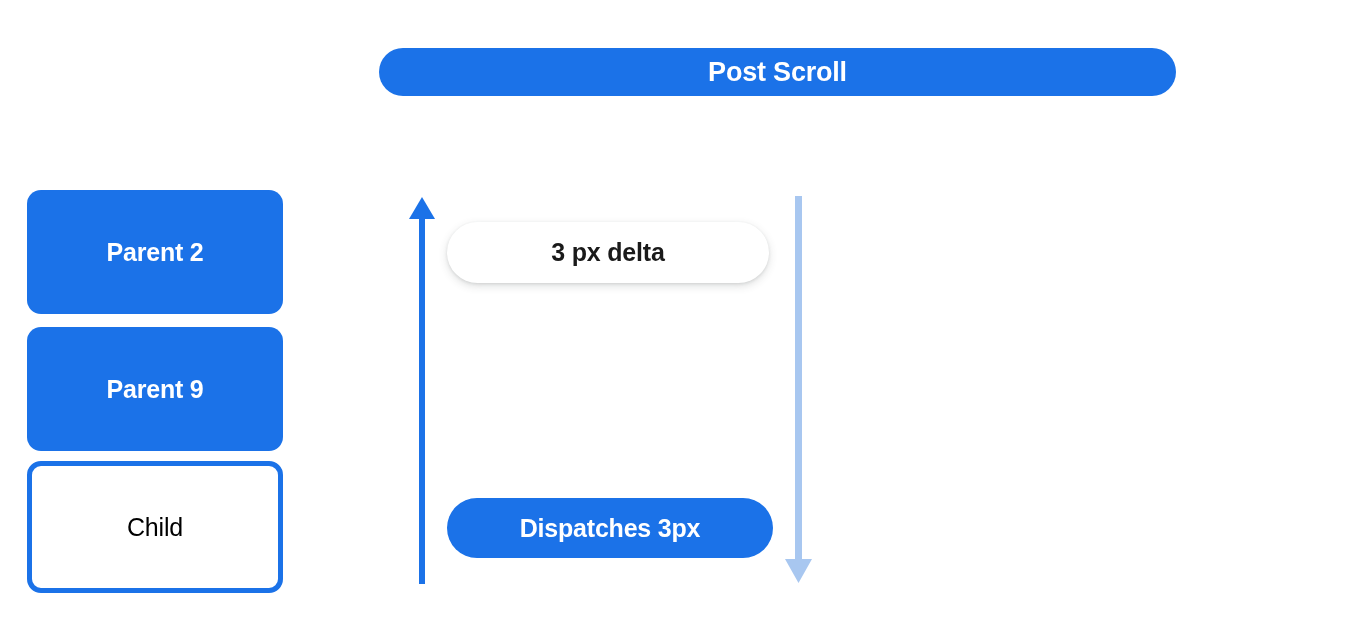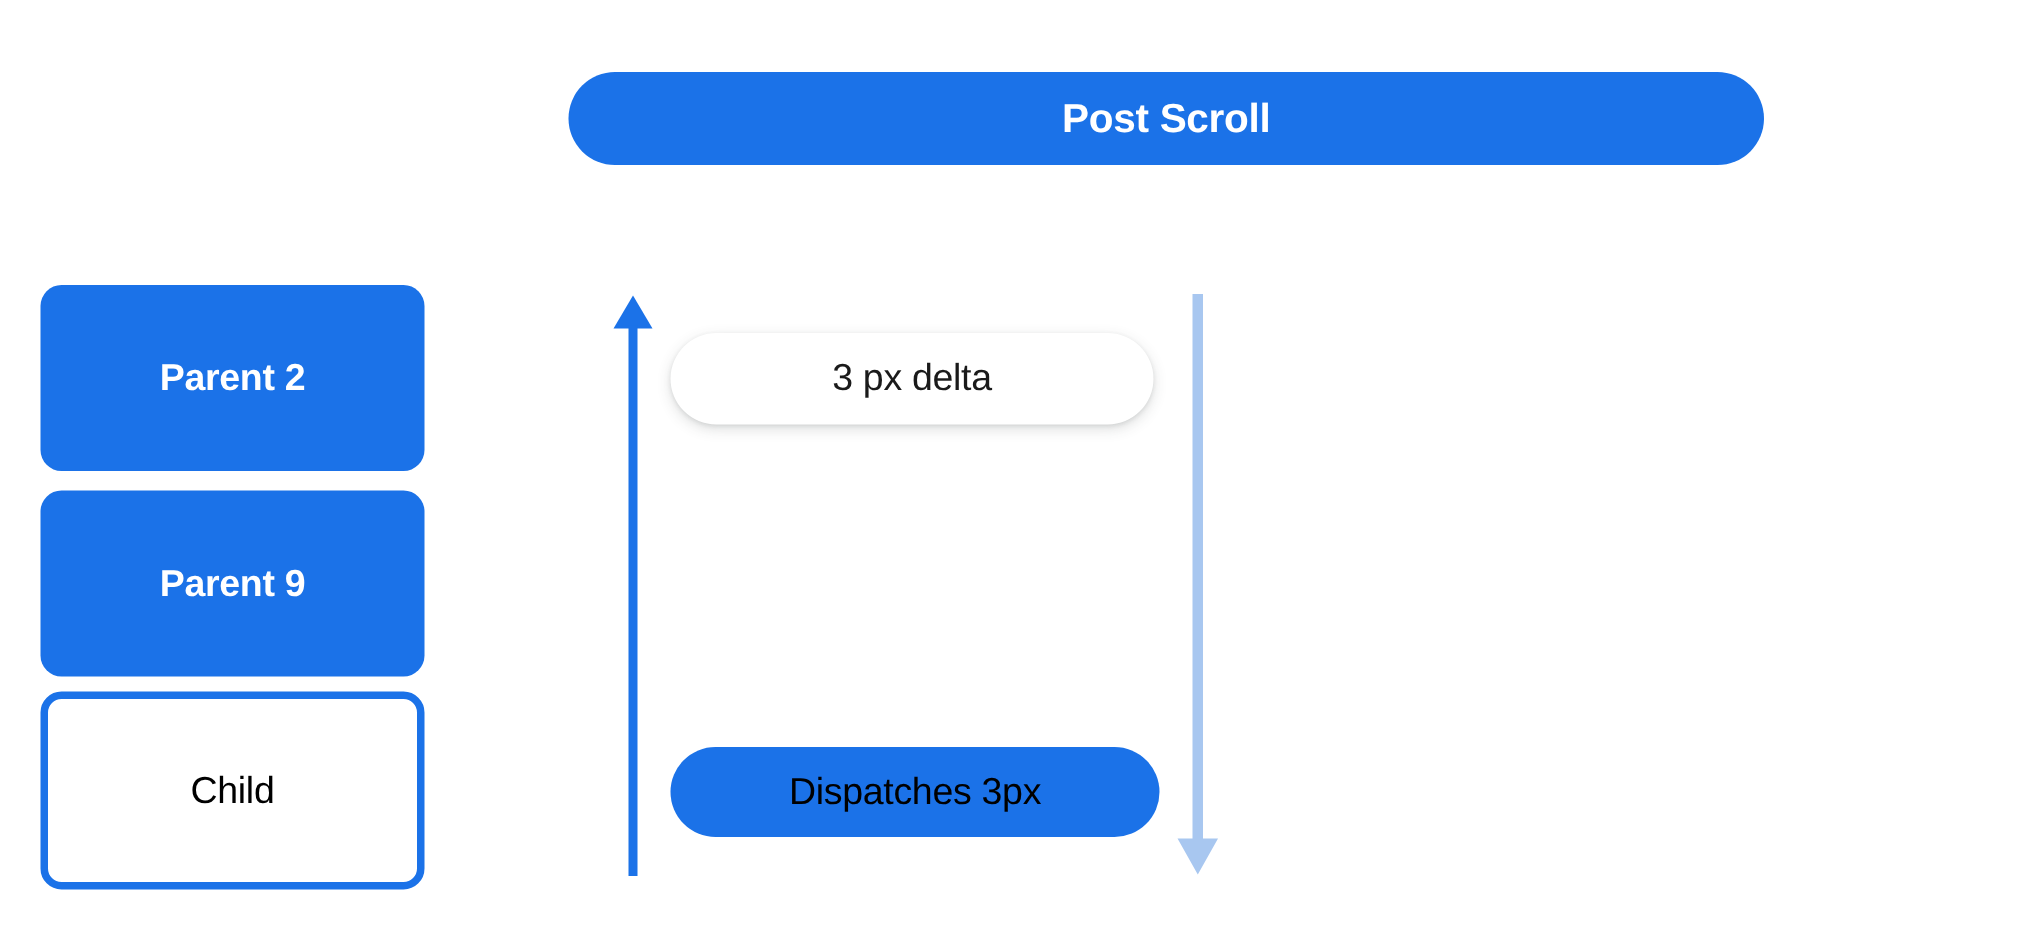--- a/index.html
+++ b/index.html
@@ -18,21 +18,21 @@
     background: #ffffff;
     overflow: hidden;
   }
 
   
   .header-pill {
     position: absolute;
     left: 379px;
     top: 48px;
     width: 797px;
-    height: 62px;
+    height: 48px;
     border-radius: 31px;
     background: #1b72e8;
     display: flex;
     align-items: center;
     justify-content: center;
     box-sizing: border-box;
   }
   .header-pill .pill-text {
     color: #ffffff;
     font-size: 27px;
@@ -84,21 +84,21 @@
   
   .note-pill {
     position: absolute;
     display: flex;
     align-items: center;
     justify-content: center;
     box-sizing: border-box;
   }
   .note-pill .pill-text {
     font-size: 25px;
-    font-weight: normal;
+    font-weight: bold;
     letter-spacing: -0.2px;
     line-height: 1;
   }
   #pill-delta {
     left: 447px;
     top: 222px;
     width: 322px;
     height: 61px;
     border-radius: 31px;
     background: #ffffff;
@@ -110,21 +110,21 @@
   }
   #pill-dispatch {
     left: 447px;
     top: 498px;
     width: 326px;
     height: 60px;
     border-radius: 30px;
     background: #1b72e8;
   }
   #pill-dispatch .pill-text {
-    color: #000000;
+    color: #ffffff;
   }
 </style>
 </head>
 <body>
 
 <div id="canvas">
 
   <div class="header-pill">
     <span class="pill-text">Post Scroll</span>
   </div>

